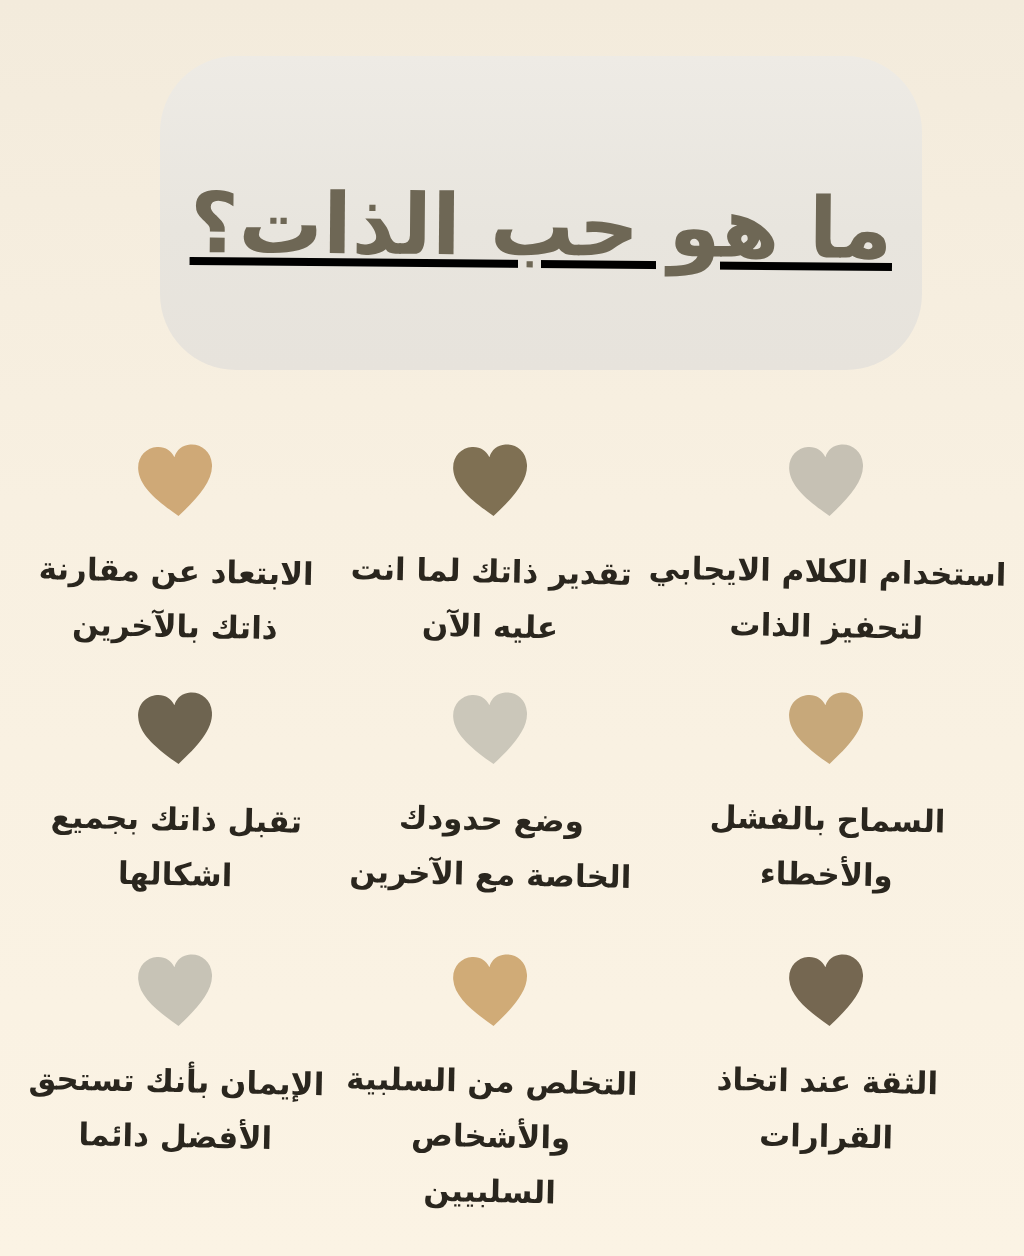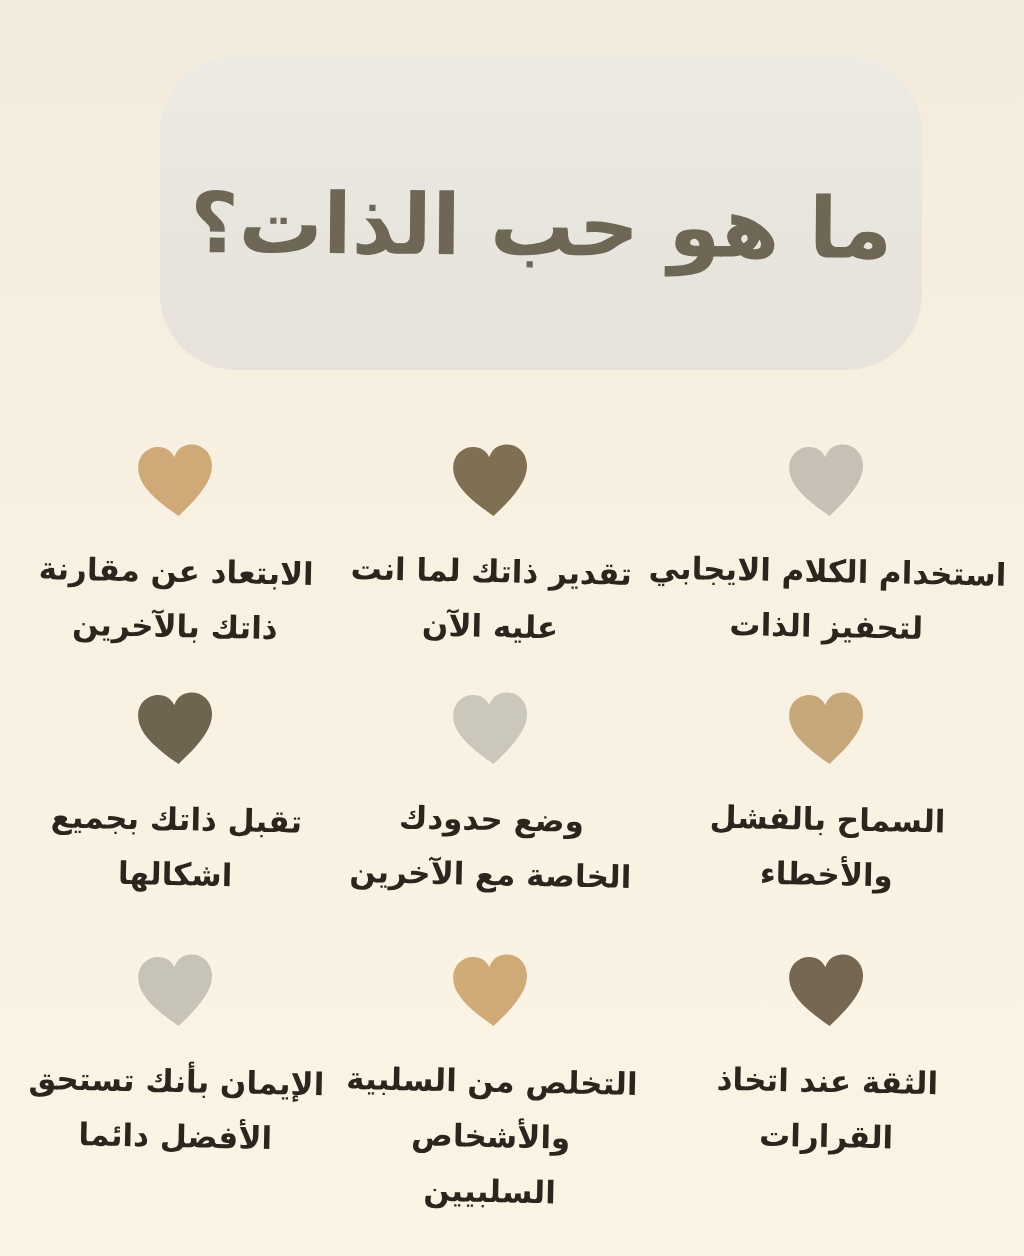--- a/index.html
+++ b/index.html
@@ -17,20 +17,21 @@
   .title-box {
     box-sizing: border-box;
     width: 762px;
     height: 314px;
     margin: 56px 102px 0 160px;
     background: linear-gradient(180deg, #eeebe5 0%, #e8e5de 55%, #e7e3dc 100%);
     border-radius: 76px;
     display: flex;
     align-items: center;
     justify-content: center;
+    text-decoration: underline;
   }
   .title-text {
     font-size: 84px;
     font-weight: bold;
     color: #6e6755;
     letter-spacing: 1px;
     padding-top: 26px;
     transform: rotate(0.5deg);
     white-space: nowrap;
   }

